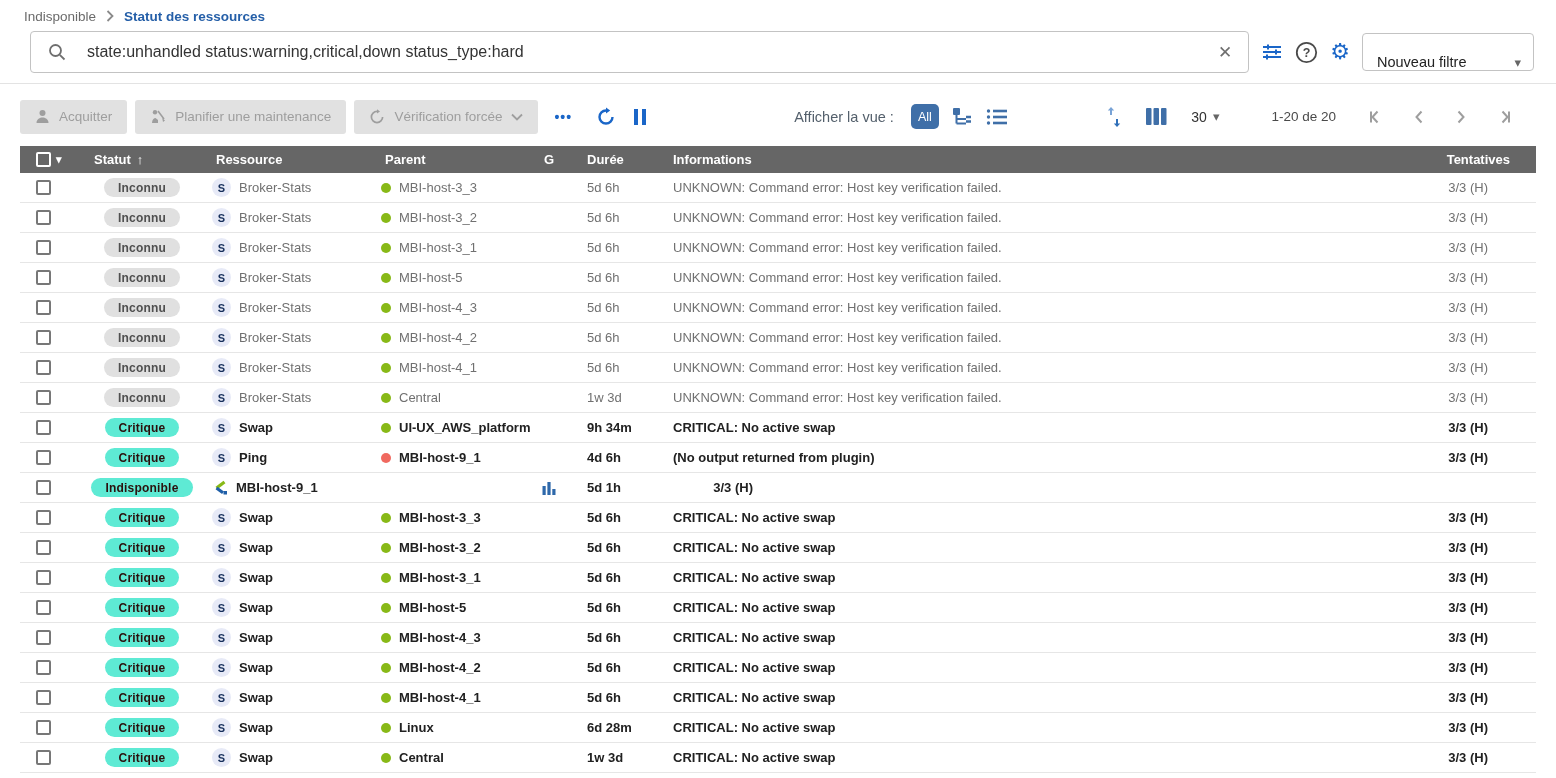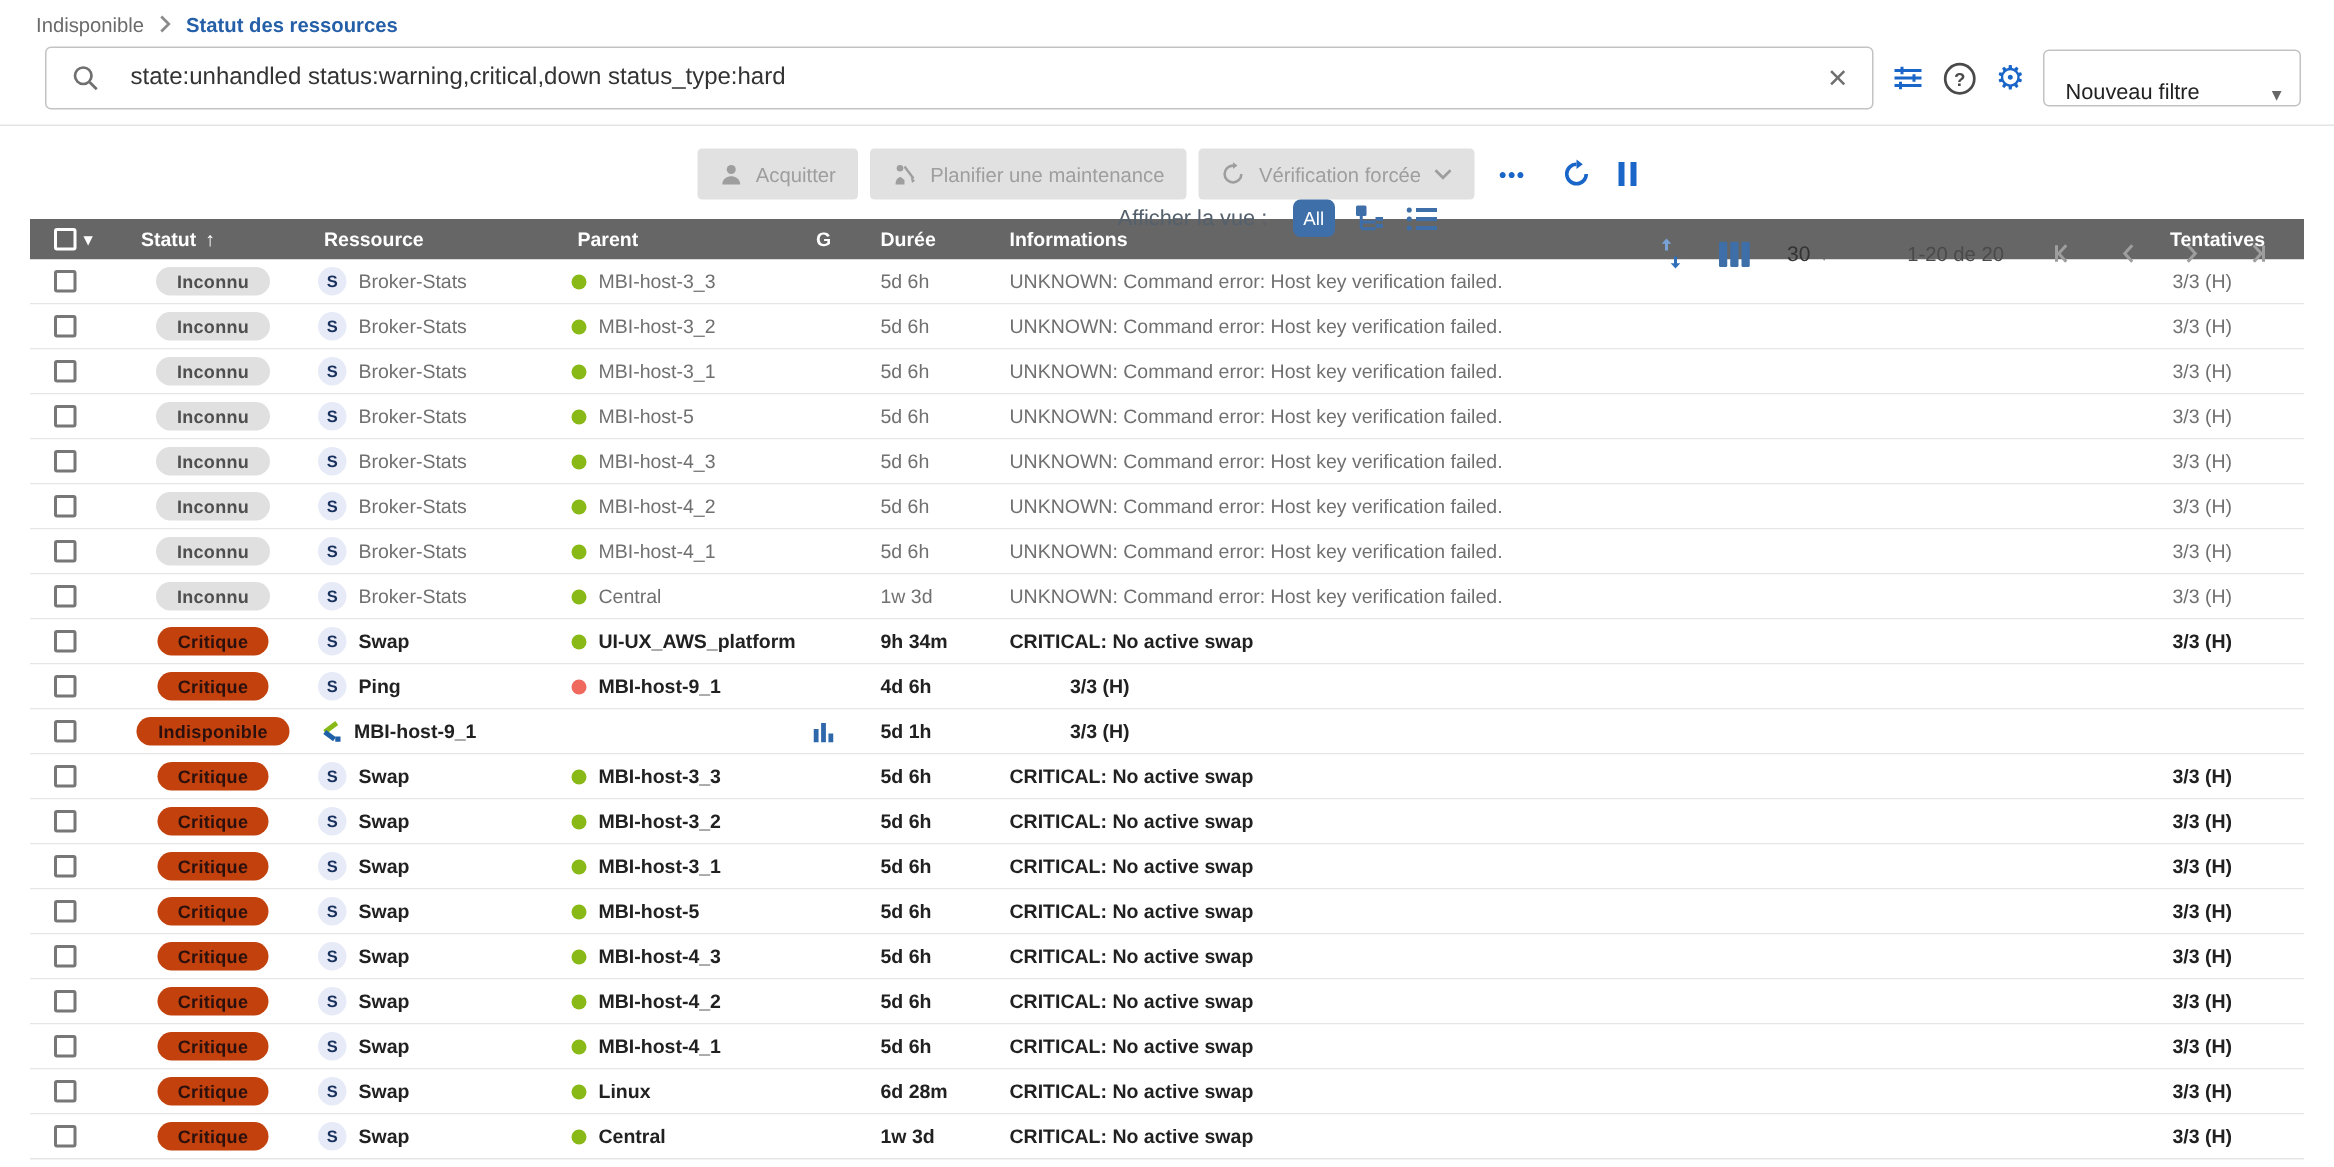--- a/index.html
+++ b/index.html
@@ -22,21 +22,21 @@
   .clear-x { color:#6f6f6f; font-size:17px; cursor:pointer; padding:0 2px; }
   .sicon-btn { cursor:pointer; display:flex; align-items:center; justify-content:center; }
   .gear-glyph { font-size:22px; color:#1a66c8; line-height:1; }
   .filter-select { width:172px; height:38px; border:1px solid #c3c3c3; border-radius:4px;
     display:flex; align-items:flex-end; justify-content:space-between; padding:0 12px 0 14px;
     font-size:14.5px; color:#222; cursor:pointer; }
   .caret { color:#666; font-size:13px; }
   .top-divider { border-bottom:1px solid #e3e3e3; margin-top:10px; }
 
   
-  .toolbar { display:flex; align-items:center; padding:15px 20px 0 20px; height:50px;flex-direction:column; }
+  .toolbar { display:flex; align-items:center; padding:15px 20px 0 20px; height:50px; }
   .tb-left { display:flex; align-items:center; }
   .btn-dis { background:#e1e1e1; color:#9e9e9e; border:none; border-radius:3px; height:34px;
     padding:0 15px; display:flex; align-items:center; gap:9px; font-size:13.5px;
     font-family:"Liberation Sans", sans-serif; margin-right:8px; cursor:default; }
   .more-dots { color:#1a66c8; font-weight:bold; font-size:14px; letter-spacing:1px;
     margin:0 10px 0 8px; cursor:pointer; }
   .pause-icon { display:flex; gap:4px; margin-left:18px; cursor:pointer; }
   .pause-icon span { width:4px; height:16px; background:#1a66c8; display:block; }
 
   .tb-view { display:flex; align-items:center; margin-left:148px; gap:13px; }
@@ -76,21 +76,21 @@
   .cb { width:15px; height:15px; border:2px solid #777; border-radius:2px;
     background:#fff; cursor:pointer; flex:none; }
   .cb-head { border-color:#fff; background:transparent; }
   .head-caret { color:#fff; font-size:11px; cursor:pointer; }
   .sort-arrow { font-weight:bold; margin-left:6px; font-size:13px; }
 
   .chip { height:19px; min-width:70px; padding:0 14px; border-radius:10px;
     display:inline-flex; align-items:center; justify-content:center;
     font-size:12px; font-weight:bold; letter-spacing:.2px; }
   .chip-unknown { background:#e0e0e0; color:#4f4f4f; }
-  .chip-critical { background:#c2410c; color:#2b100d; }
+  .chip-critical { background:#5eead4; color:#2b100d; }
 
   .svc-circle { width:19px; height:19px; border-radius:50%; background:#e7eaf7;
     color:#17305c; font-size:11px; font-weight:bold; display:inline-flex;
     align-items:center; justify-content:center; flex:none; }
   .dot { width:10px; height:10px; border-radius:50%; flex:none; display:inline-block; }
   .dot-green { background:#88b917; }
   .dot-red { background:#f0695f; }
   .res-link, .parent-link { cursor:pointer; }
 
   svg { display:block; }
@@ -492,20 +492,21 @@
       <span class="res-link">Ping</span>
     </div>
     <div class="col-parent">
       <span class="dot dot-red"></span>
       <span class="parent-link">MBI-host-9_1</span>
     </div>
     <div class="col-graph">
       
     </div>
     <div class="col-duration">4d 6h</div>
+    <div class="col-info">(No output returned from plugin)</div>
     <div class="col-tries">3/3 (H)</div>
   </div>
       <div class="tr row-bold">
     <div class="col-check">
           <span class="cb"></span>
         </div>
     <div class="col-status">
           <span class="chip chip-critical">Indisponible</span>
         </div>
     <div class="col-resource">

